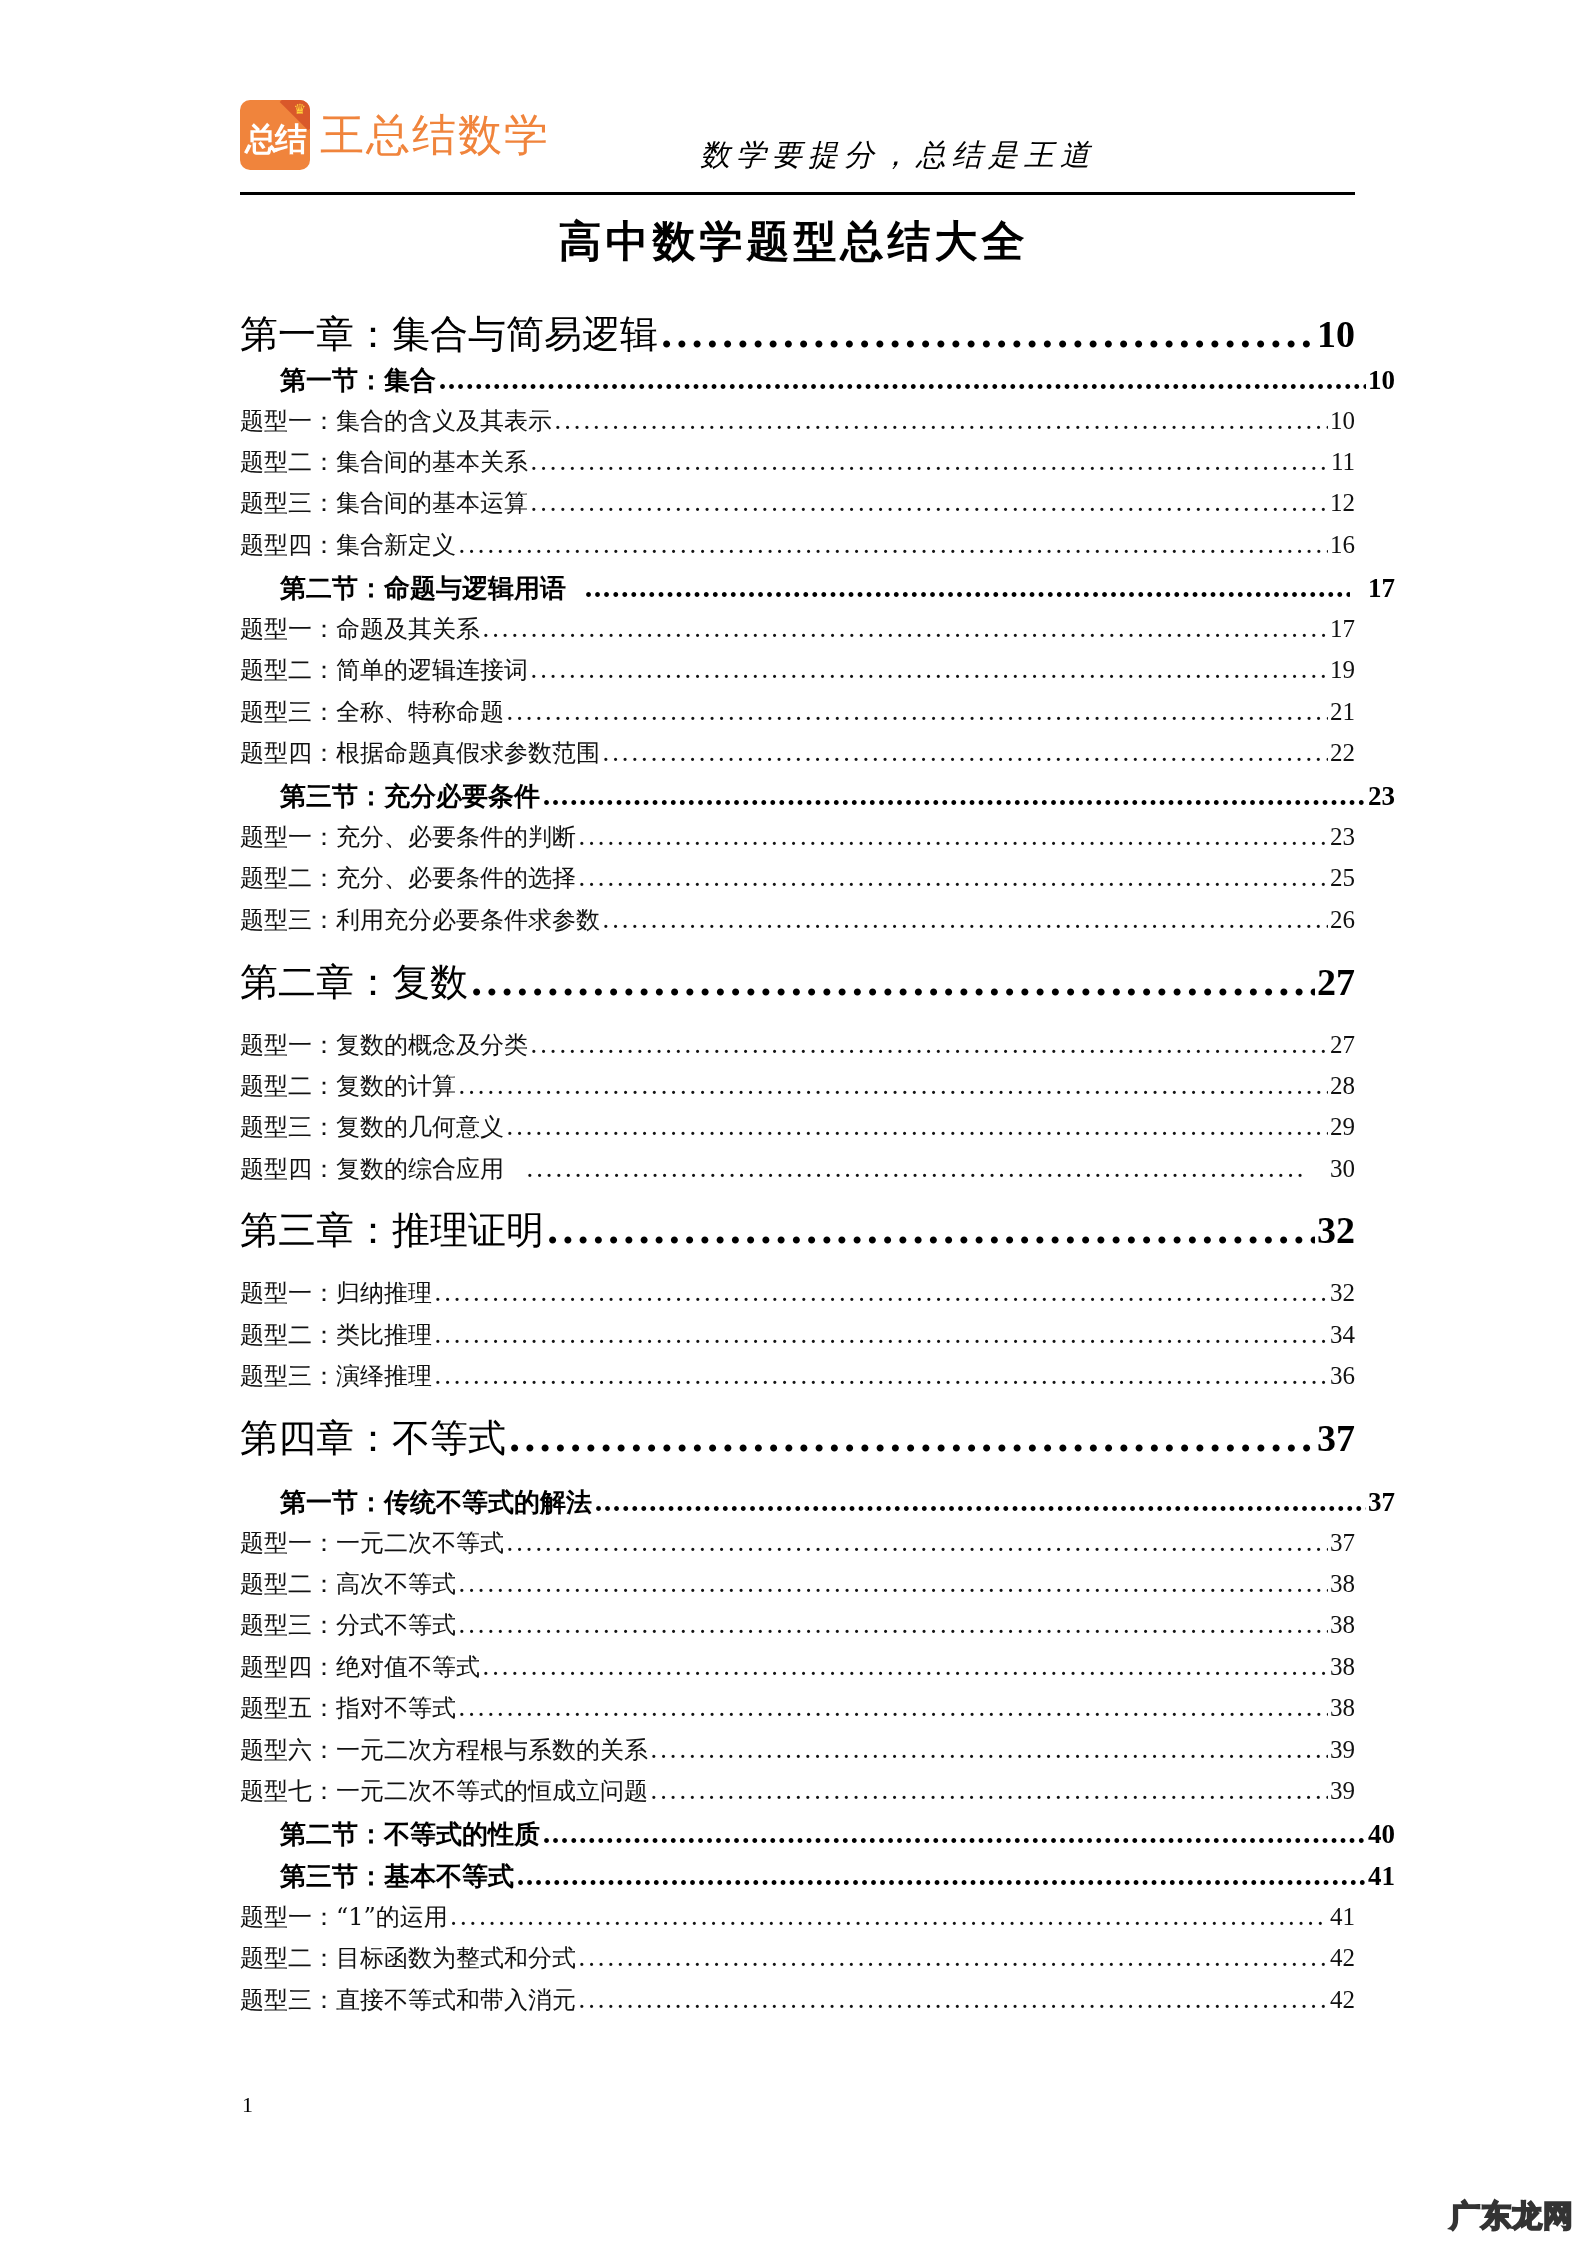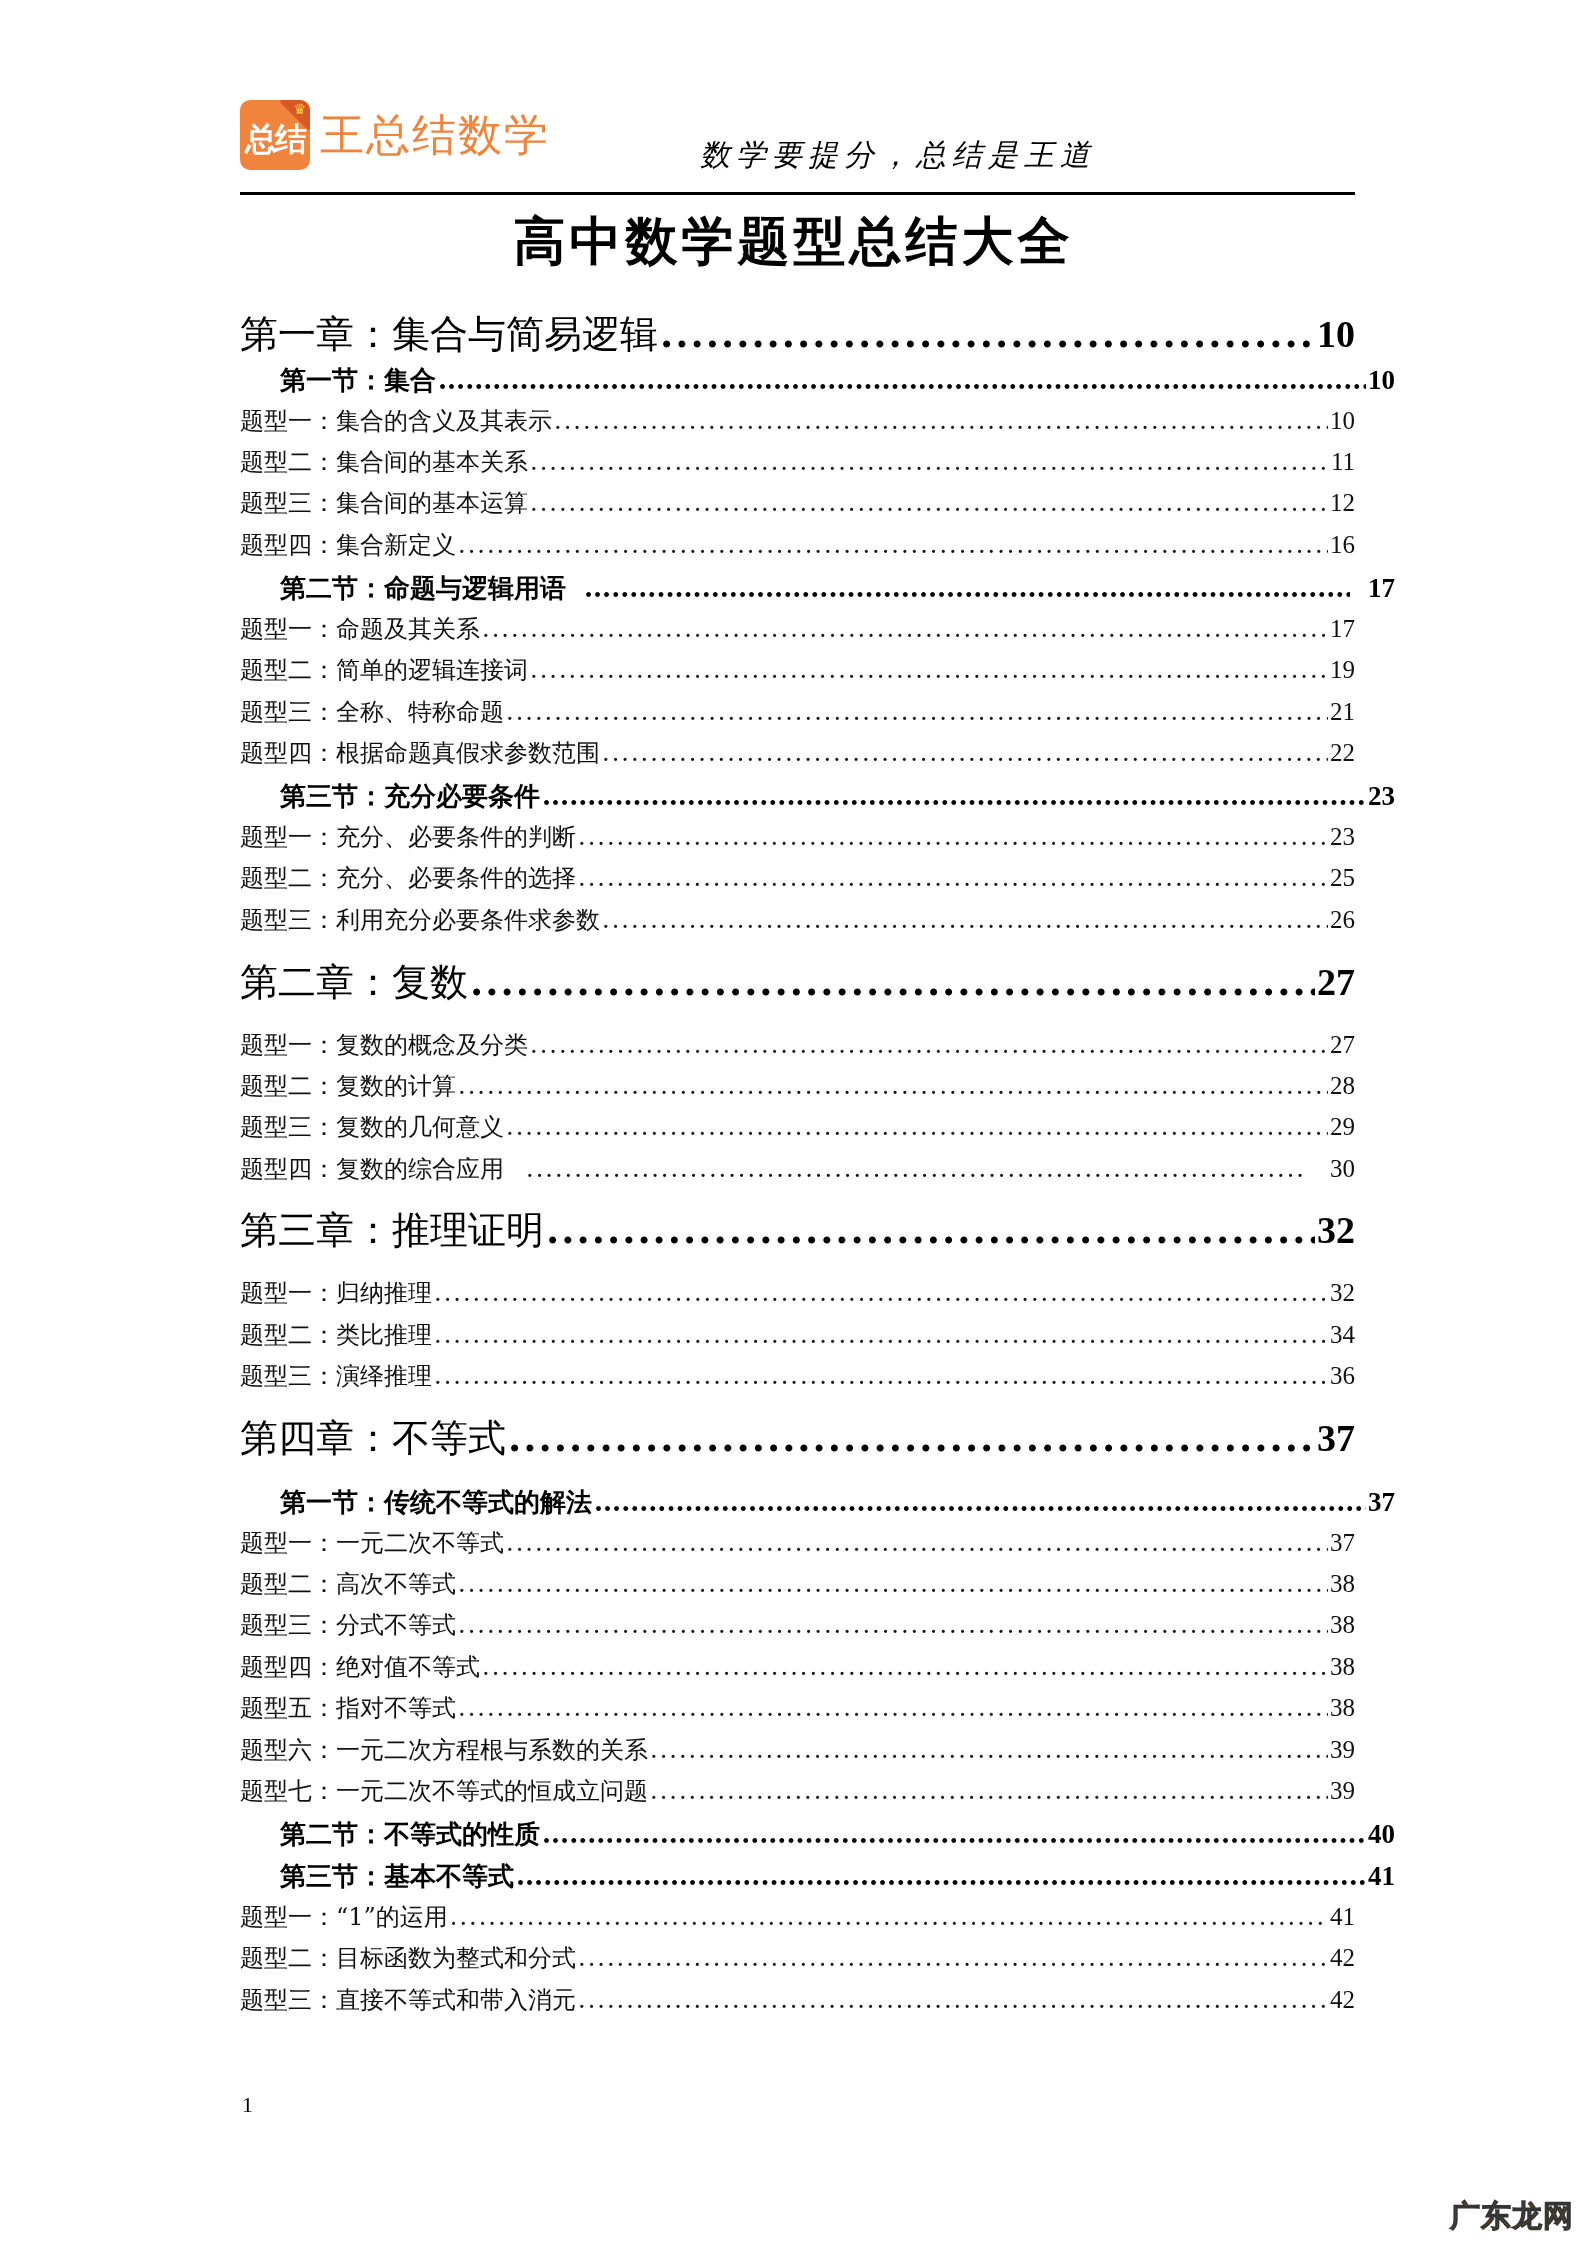--- a/index.html
+++ b/index.html
@@ -32,21 +32,21 @@
     }
     .slogan {
       position: absolute; left: 700px; top: 140px; font-size: 30px; letter-spacing: 6px;
       font-family: "DejaVu Serif", serif; font-style: italic; line-height: 1;
     }
     .header-rule { position: absolute; left: 240px; top: 192px; width: 1115px; height: 3px; background: #000; }
 
     
     .doc-title {
       position: absolute; left: 0; top: 206px; width: 1587px; text-align: center;
-      font-size: 52px; letter-spacing: 4px; line-height: 70px; font-family: "DejaVu Serif", serif;
+      font-size: 43px; letter-spacing: 4px; line-height: 70px; font-family: "DejaVu Serif", serif;
     }
 
     
     .toc { position: absolute; left: 240px; top: 0; width: 1115px; }
     .toc-row {
       position: absolute; left: 0; width: 1115px; display: flex; align-items: baseline;
       white-space: nowrap;
     }
     .toc-row .label { flex: 0 0 auto; }
     .toc-row .leader { flex: 1 1 auto; overflow: hidden; margin: 0 2px; }
@@ -65,22 +65,22 @@
     .lvl-section .page-num { font-family: "Liberation Serif", serif; font-size: 27px; }
 
     .lvl-type { font-size: 24px; line-height: 30px; color: #111; font-family: "DejaVu Serif", serif; }
     .lvl-type .label { font-weight: normal; }
     .lvl-type .leader::before { letter-spacing: 2px; }
     .lvl-type .page-num { font-family: "Liberation Serif", serif; font-size: 25px; }
 
     .page-footer-num { position: absolute; left: 242px; top: 2092px; font-size: 22px; font-family: "Liberation Serif", serif; }
 
     .watermark {
-      position: absolute; left: 1450px; top: 2196px; font-size: 30px; font-weight: normal;
-      font-family: "DejaVu Sans", sans-serif; color: #a16207;
+      position: absolute; left: 1450px; top: 2196px; font-size: 30px; font-weight: bold;
+      font-family: "DejaVu Sans", sans-serif; color: #0c4a6e;
       -webkit-text-stroke: 2px #333; letter-spacing: 1px;
     }
   </style>
 </head>
 <body>
 
 <div class="page">
 
   <div class="logo">
     <div class="logo-badge">

